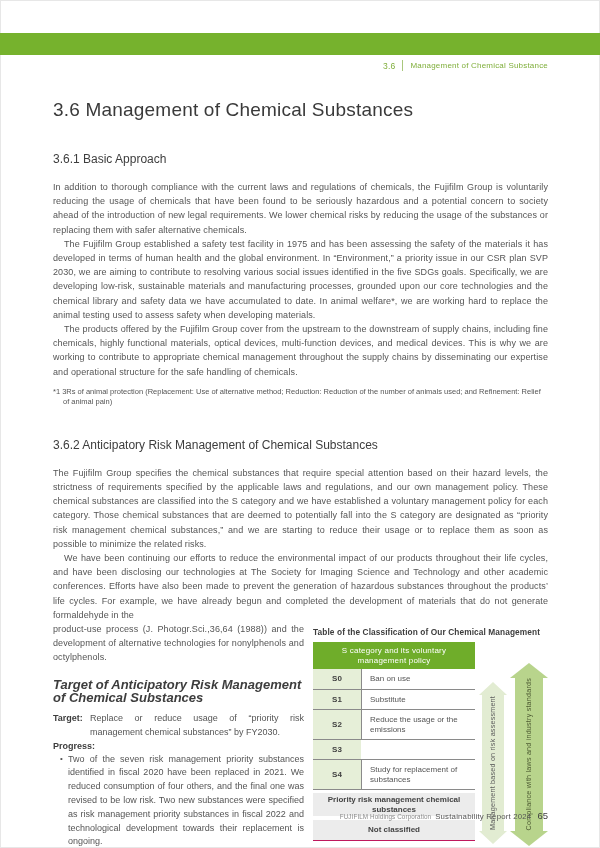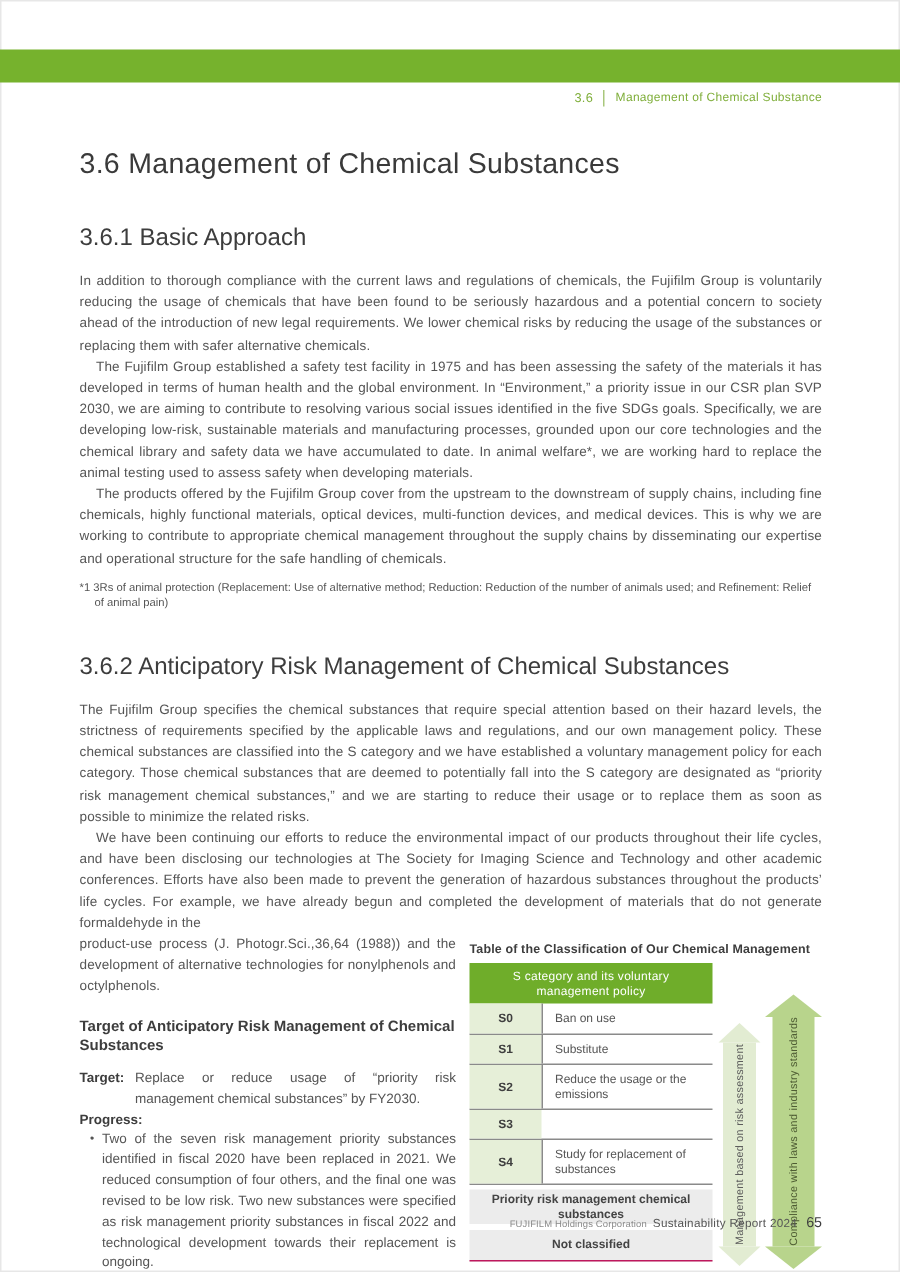--- a/index.html
+++ b/index.html
@@ -4,53 +4,53 @@
 <style>
   html,body { margin:0; padding:0; background:#f2f2f2; }
   .page {
     position:relative; width:600px; height:848px; margin:0 auto;
     background:#ffffff; overflow:hidden;
     font-family:"Liberation Sans", sans-serif;
     box-shadow:0 0 0 1px #e7e7e7 inset;
   }
   .topbar { position:absolute; top:33px; left:0; width:600px; height:22px; background:#76b22d; }
   .meta {
-    position:absolute; top:60px; right:52px; display:flex; 
+    position:absolute; top:60px; right:52px; display:flex; align-items:center;
     font-size:8px; color:#7fae3a; letter-spacing:0.2px;
   }
   .meta .no { font-size:8.5px; }
   .meta .vline { width:1px; height:11px; background:#a9c77c; margin:0 7px; }
 
   .content { position:absolute; top:0; left:53px; width:495px; }
 
   h1 {
     margin:97px 0 0; font-size:19px; font-weight:400; color:#3a3a3a;
     letter-spacing:0.2px; line-height:26px;
   }
-  h2 { font-size:16px; font-weight:400; color:#3d3d3d; line-height:20px; margin:0; }
+  h2 { font-size:12px; font-weight:400; color:#3d3d3d; line-height:20px; margin:0; }
   .h-361 { margin-top:26px; }
   .h-362 { margin-top:28px; }
 
   p.body {
     margin:0; font-size:9px; line-height:14.2px; color:#555;
     text-align:justify; letter-spacing:0.1px;
   }
   p.body.first { margin-top:11px; }
   p.body.indent { text-indent:11px; }
 
   .footnote {
     margin-top:8px; font-size:7.5px; line-height:10px; color:#555;
     padding-left:10px; text-indent:-10px; text-align:left;
   }
 
   .cols { display:flex; align-items:flex-start; }
   .col-left { width:256px; }
   .col-right { flex:1; margin-left:9px; }
 
-  .target-h { margin-top:13px; font-size:10px; line-height:13px; font-weight:700; color:#3d3d3d; }
+  .target-h { margin-top:13px; font-size:13px; line-height:13px; font-weight:700; color:#3d3d3d;font-style:italic; }
   .hang {
     position:relative; margin-top:7px; padding-left:37px;
     font-size:9px; line-height:14px; color:#555; text-align:justify;
   }
   .hang .lbl { position:absolute; left:0; top:0; font-weight:700; color:#3d3d3d; }
   .progress-lbl { font-size:9px; line-height:14px; font-weight:700; color:#3d3d3d; }
   .bullet {
     position:relative; padding-left:15px; font-size:9px; line-height:13.8px;
     color:#555; text-align:justify;
   }

